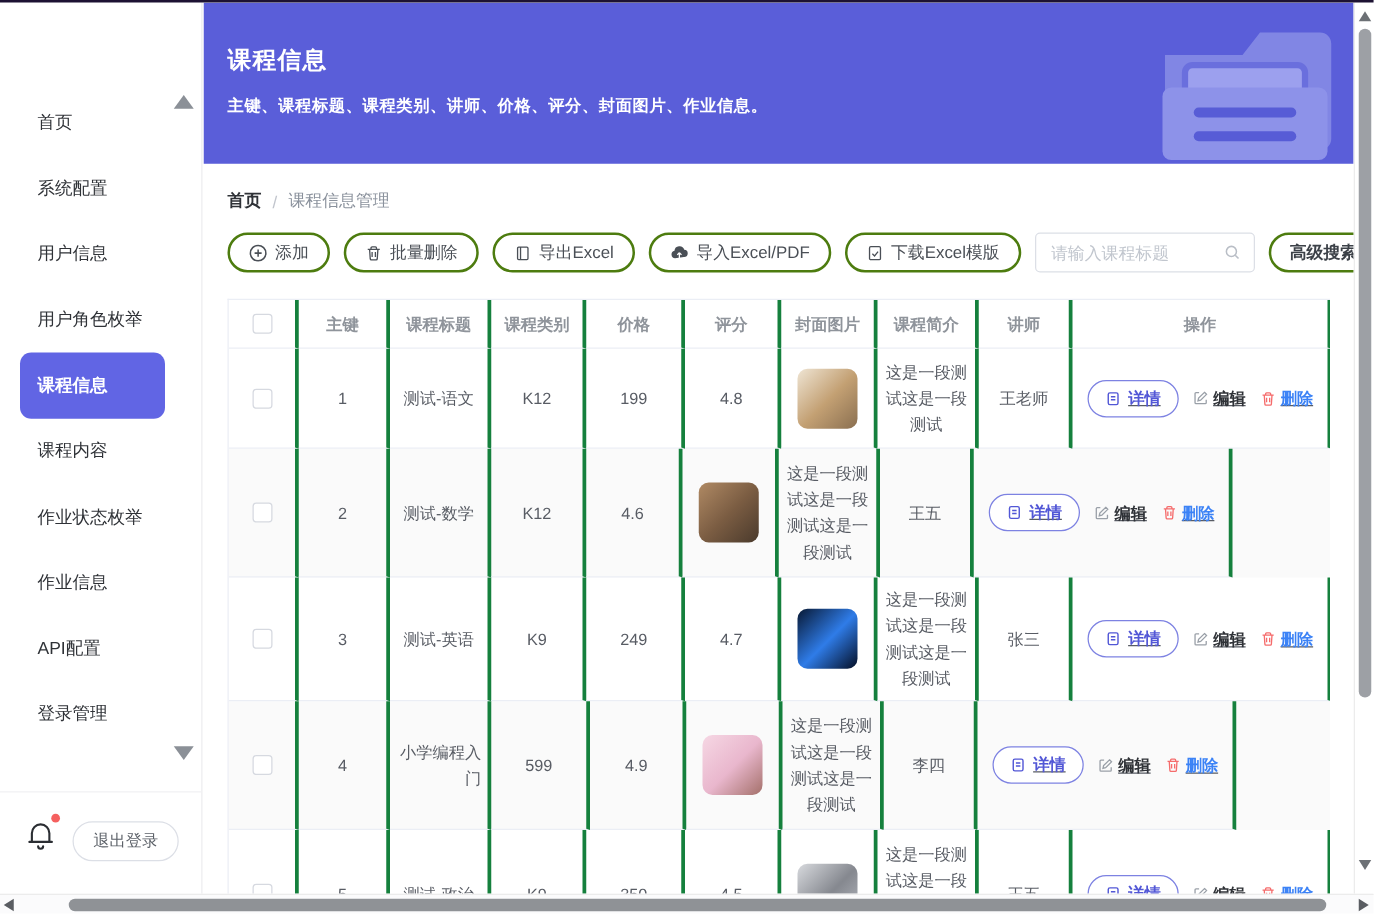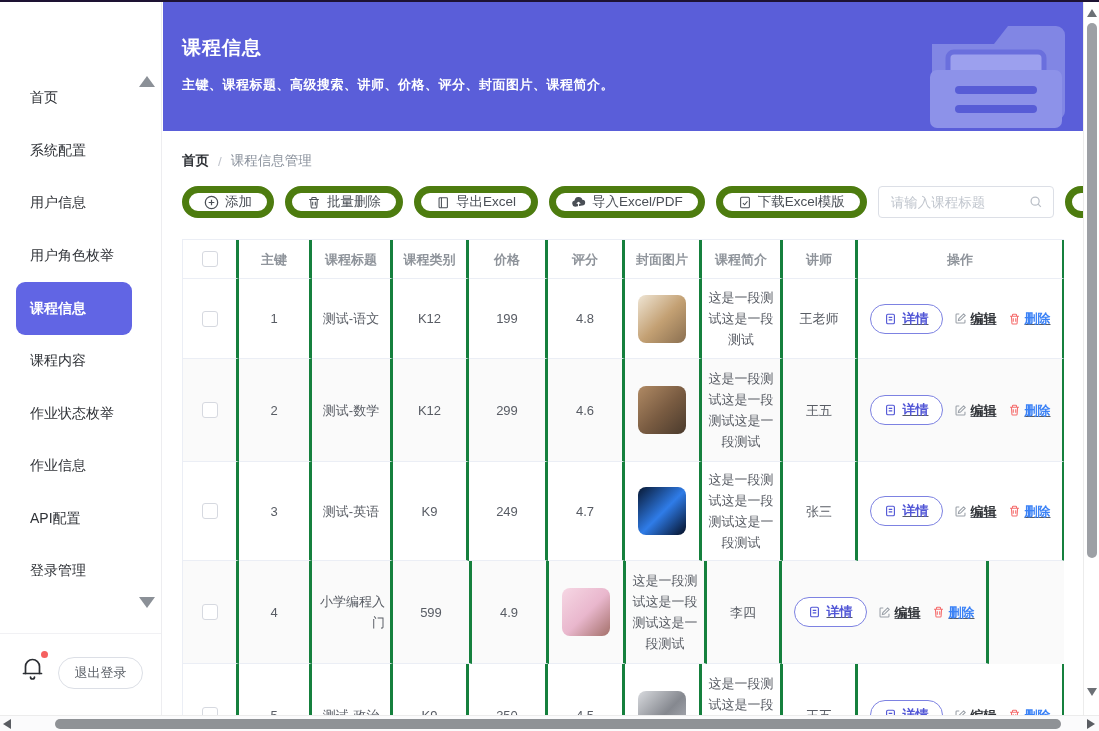--- a/index.html
+++ b/index.html
@@ -34,21 +34,21 @@
   .banner-subtitle{font-size:13px;font-weight:bold;margin-top:15px;letter-spacing:.5px;}
   .banner-folder{position:absolute;right:13px;top:8px;}
 
   .content{padding-left:20px;}
   .breadcrumb{display:flex;align-items:center;margin-top:21px;height:18px;font-size:13.5px;}
   .breadcrumb .home{color:#2f3237;font-weight:bold;cursor:pointer;}
   .breadcrumb .sep{color:#c0c4cc;margin:0 9px;}
   .breadcrumb .current{color:#8a919c;}
 
   .toolbar{display:flex;align-items:center;margin-top:16px;gap:11px;}
-  .tbtn{height:32px;border:7px solid #4d7c0f;border-radius:17px;background:#fff;display:inline-flex;
+  .tbtn{height:32px;border:2px solid #4d7c0f;border-radius:17px;background:#fff;display:inline-flex;
         align-items:center;gap:6px;padding:0 15px;font-size:13.5px;color:#4a4f56;cursor:pointer;
         box-sizing:border-box;white-space:nowrap;}
   .search-box{width:176px;height:32px;border:1px solid #dcdfe6;border-radius:4px;display:flex;
               align-items:center;box-sizing:border-box;padding:4px 10px;background:#fff;}
   .search-box input{border:none;outline:none;flex:1;font-size:13.5px;color:#333;min-width:0;
                     font-family:inherit;background:transparent;}
   .search-box input::placeholder{color:#c1c6ce;}
 
   
   .table-wrap{margin-top:21px;width:882px;height:479px;overflow:hidden;
@@ -117,21 +117,21 @@
     </svg>
     <div class="bell-dot"></div>
   </div>
   <button class="logout-btn">退出登录</button>
 </nav>
 
 <div class="main">
 
   <header class="banner">
     <div class="banner-title">课程信息</div>
-    <div class="banner-subtitle">主键、课程标题、高级搜索、讲师、价格、评分、封面图片、课程简介。</div>
+    <div class="banner-subtitle">主键、课程标题、课程类别、讲师、价格、评分、封面图片、作业信息。</div>
     <div class="banner-folder">
       <svg width="148" height="118" viewBox="0 0 148 118">
         <path d="M10 34 h62 l14 -18 h48 a9 9 0 0 1 9 9 v76 a9 9 0 0 1 -9 9 H19 a9 9 0 0 1 -9 -9 z" fill="#8186e4"></path>
         <rect x="26" y="42" width="96" height="34" rx="6" fill="#9ca0ee" stroke="#6a6fdd" stroke-width="5"></rect>
         <rect x="8" y="60" width="132" height="58" rx="7" fill="#8d92e9"></rect>
         <rect x="33" y="76" width="82" height="8" rx="4" fill="#575cd6"></rect>
         <rect x="33" y="95" width="82" height="8" rx="4" fill="#575cd6"></rect>
       </svg>
     </div>
   </header>
@@ -266,21 +266,20 @@
             </span>
           </div>
         </div>
         <div class="trow stripe" style="height: 103px;">
           <div class="cell c0">
             <span class="checkbox"></span>
           </div>
           <div class="cell c1">2</div>
           <div class="cell c2">测试-数学</div>
           <div class="cell c3">K12</div>
-          <div class="cell c4">299</div>
           <div class="cell c5">4.6</div>
           <div class="cell c6">
             <div class="cover" style="background: linear-gradient(135deg, rgb(176, 138, 100) 0%, rgb(122, 92, 66) 52%, rgb(74, 58, 44) 100%);"></div>
           </div>
           <div class="cell c7">这是一段测试这是一段测试这是一段测试</div>
           <div class="cell c8">王五</div>
           <div class="cell c9 actions">
             <button class="detail-btn">
               <span>
                 <svg width="13" height="14" viewBox="0 0 16 16" fill="none" stroke="#5257d6" stroke-width="1.4">

